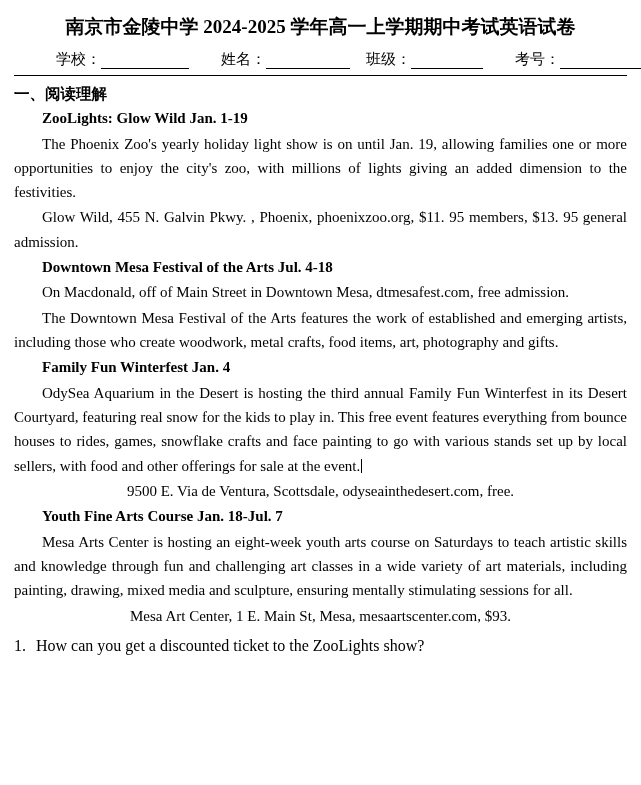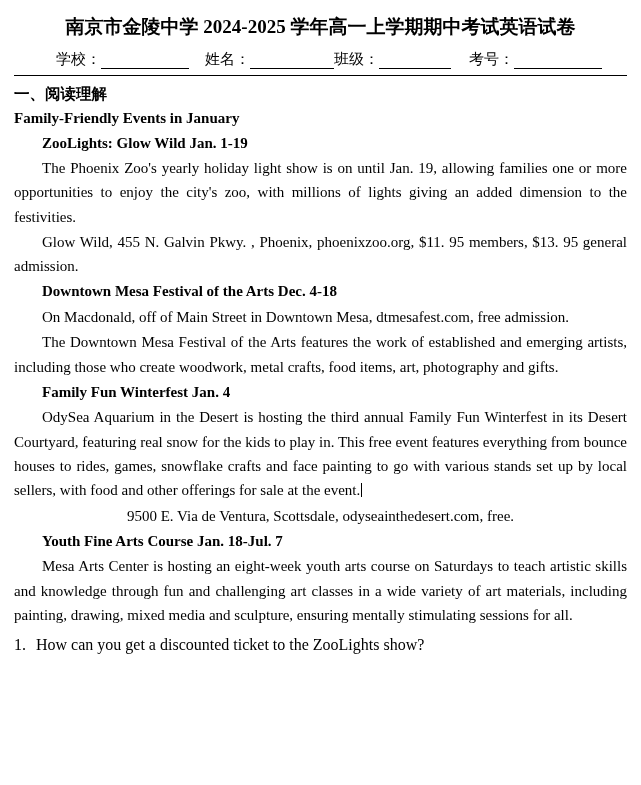--- a/index.html
+++ b/index.html
@@ -28,21 +28,21 @@
     letter-spacing: 0px;
     margin: 4px 0 10px 0;
     white-space: nowrap;
   }
   .info-line {
     display: flex;
     align-items: flex-end;
     font-size: 15px;
     margin: 0 0 6px 0;
     padding: 0 18px 0 42px;
-    gap: 0px;
+    gap: 16px;
   }
   .info-item {
     display: flex;
     align-items: flex-end;
     white-space: nowrap;
   }
   .info-label {
     font-size: 15px;
   }
   .blank {
@@ -132,34 +132,34 @@
     <span class="spacer-md"></span>
     <span class="info-item">
       <span class="info-label">考号：</span>
       <span class="blank w4"></span>
     </span>
   </div>
 
   <hr class="hr">
 
   <div class="section-head">一、阅读理解</div>
-  <div class="subhead">Family-Friendly Events in January</div>
 
   <div class="subhead indent">ZooLights: Glow Wild Jan. 1-19</div>
   <p class="body">The Phoenix Zoo's yearly holiday light show is on until Jan. 19, allowing families one or more opportunities to enjoy the city's zoo, with millions of lights giving an added dimension to the festivities.</p>
   <p class="body">Glow Wild, 455 N. Galvin Pkwy. , Phoenix, phoenixzoo.org, $11. 95 members, $13. 95 general admission.</p>
 
-  <div class="subhead indent">Downtown Mesa Festival of the Arts Dec. 4-18</div>
+  <div class="subhead indent">Downtown Mesa Festival of the Arts Jul. 4-18</div>
   <p class="body">On Macdonald, off of Main Street in Downtown Mesa, dtmesafest.com, free admission.</p>
   <p class="body">The Downtown Mesa Festival of the Arts features the work of established and emerging artists, including those who create woodwork, metal crafts, food items, art, photography and gifts.</p>
 
   <div class="subhead indent">Family Fun Winterfest Jan. 4</div>
   <p class="body"><span>OdySea Aquarium in the Desert is hosting the third annual Family Fun Winterfest in its Desert Courtyard, featuring real snow for the kids to play in. This free event features everything from bounce houses to rides, games, snowflake crafts and face painting to go with various stands set up by local sellers, with food and other offerings for sale at the event.</span><span class="caret"></span></p>
   <p class="body noindent nojustify">9500 E. Via de Ventura, Scottsdale, odyseainthedesert.com, free.</p>
 
   <div class="subhead indent">Youth Fine Arts Course Jan. 18-Jul. 7</div>
   <p class="body">Mesa Arts Center is hosting an eight-week youth arts course on Saturdays to teach artistic skills and knowledge through fun and challenging art classes in a wide variety of art materials, including painting, drawing, mixed media and sculpture, ensuring mentally stimulating sessions for all.</p>
+  <p class="body noindent nojustify">Mesa Art Center, 1 E. Main St, Mesa, mesaartscenter.com, $93.</p>
 
   <div class="question">
     <span class="q-num">1.</span><span>How can you get a discounted ticket to the ZooLights show?</span>
   </div>
 
 </div>
 
 </body></html>

